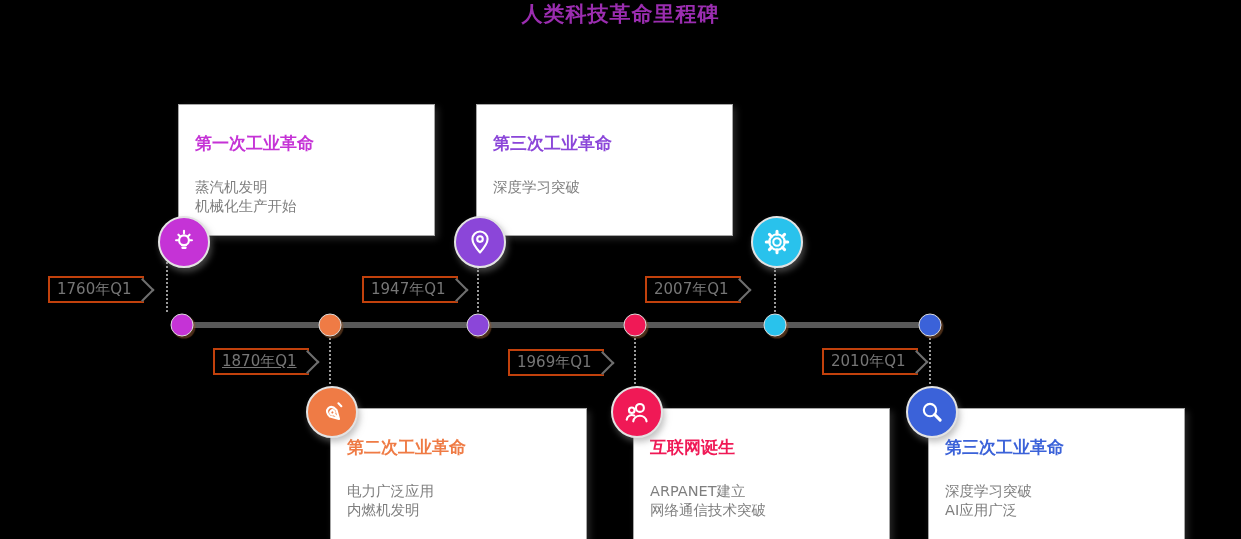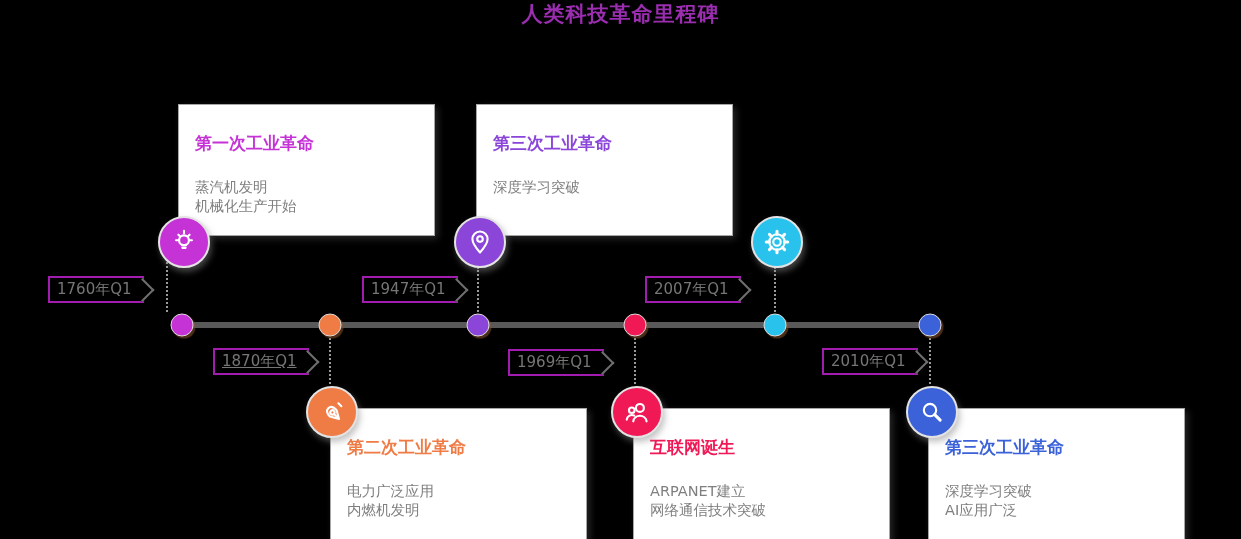--- a/index.html
+++ b/index.html
@@ -28,21 +28,21 @@
   .icon-circle svg{width:28px;height:28px;stroke:#fff;fill:none;stroke-width:1.8;stroke-linecap:round;stroke-linejoin:round;}
   .tline{position:absolute;left:172px;top:322px;width:766px;height:6px;background:#595959;border-radius:3px;z-index:1;}
   .dot{
     position:absolute;width:21px;height:21px;border-radius:50%;
     border:1px solid #dcdcdc;background:var(--c,#888);
     transform:translate(-50%,-50%);z-index:2;
     box-shadow:2px 2px 1px rgba(140,85,45,.55);
   }
   .dotline{position:absolute;width:0;border-left:2px dotted #9a9a9a;z-index:0;}
   .flag{
-    position:absolute;height:23px;border:2px solid #a21caf;background:#000;
+    position:absolute;height:23px;border:2px solid #c2410c;background:#000;
     color:#767676;font-size:15px;line-height:23px;padding:0 10px 0 7px;z-index:2;white-space:nowrap;
   }
   .flag .tip{
     content:"";position:absolute;right:-9px;top:50%;width:15px;height:15px;background:#000;
     border-top:2px solid #6f6f6f;border-right:2px solid #6f6f6f;
     transform:translateY(-50%) rotate(45deg);
   }
 </style>
 </head>
 <body>

